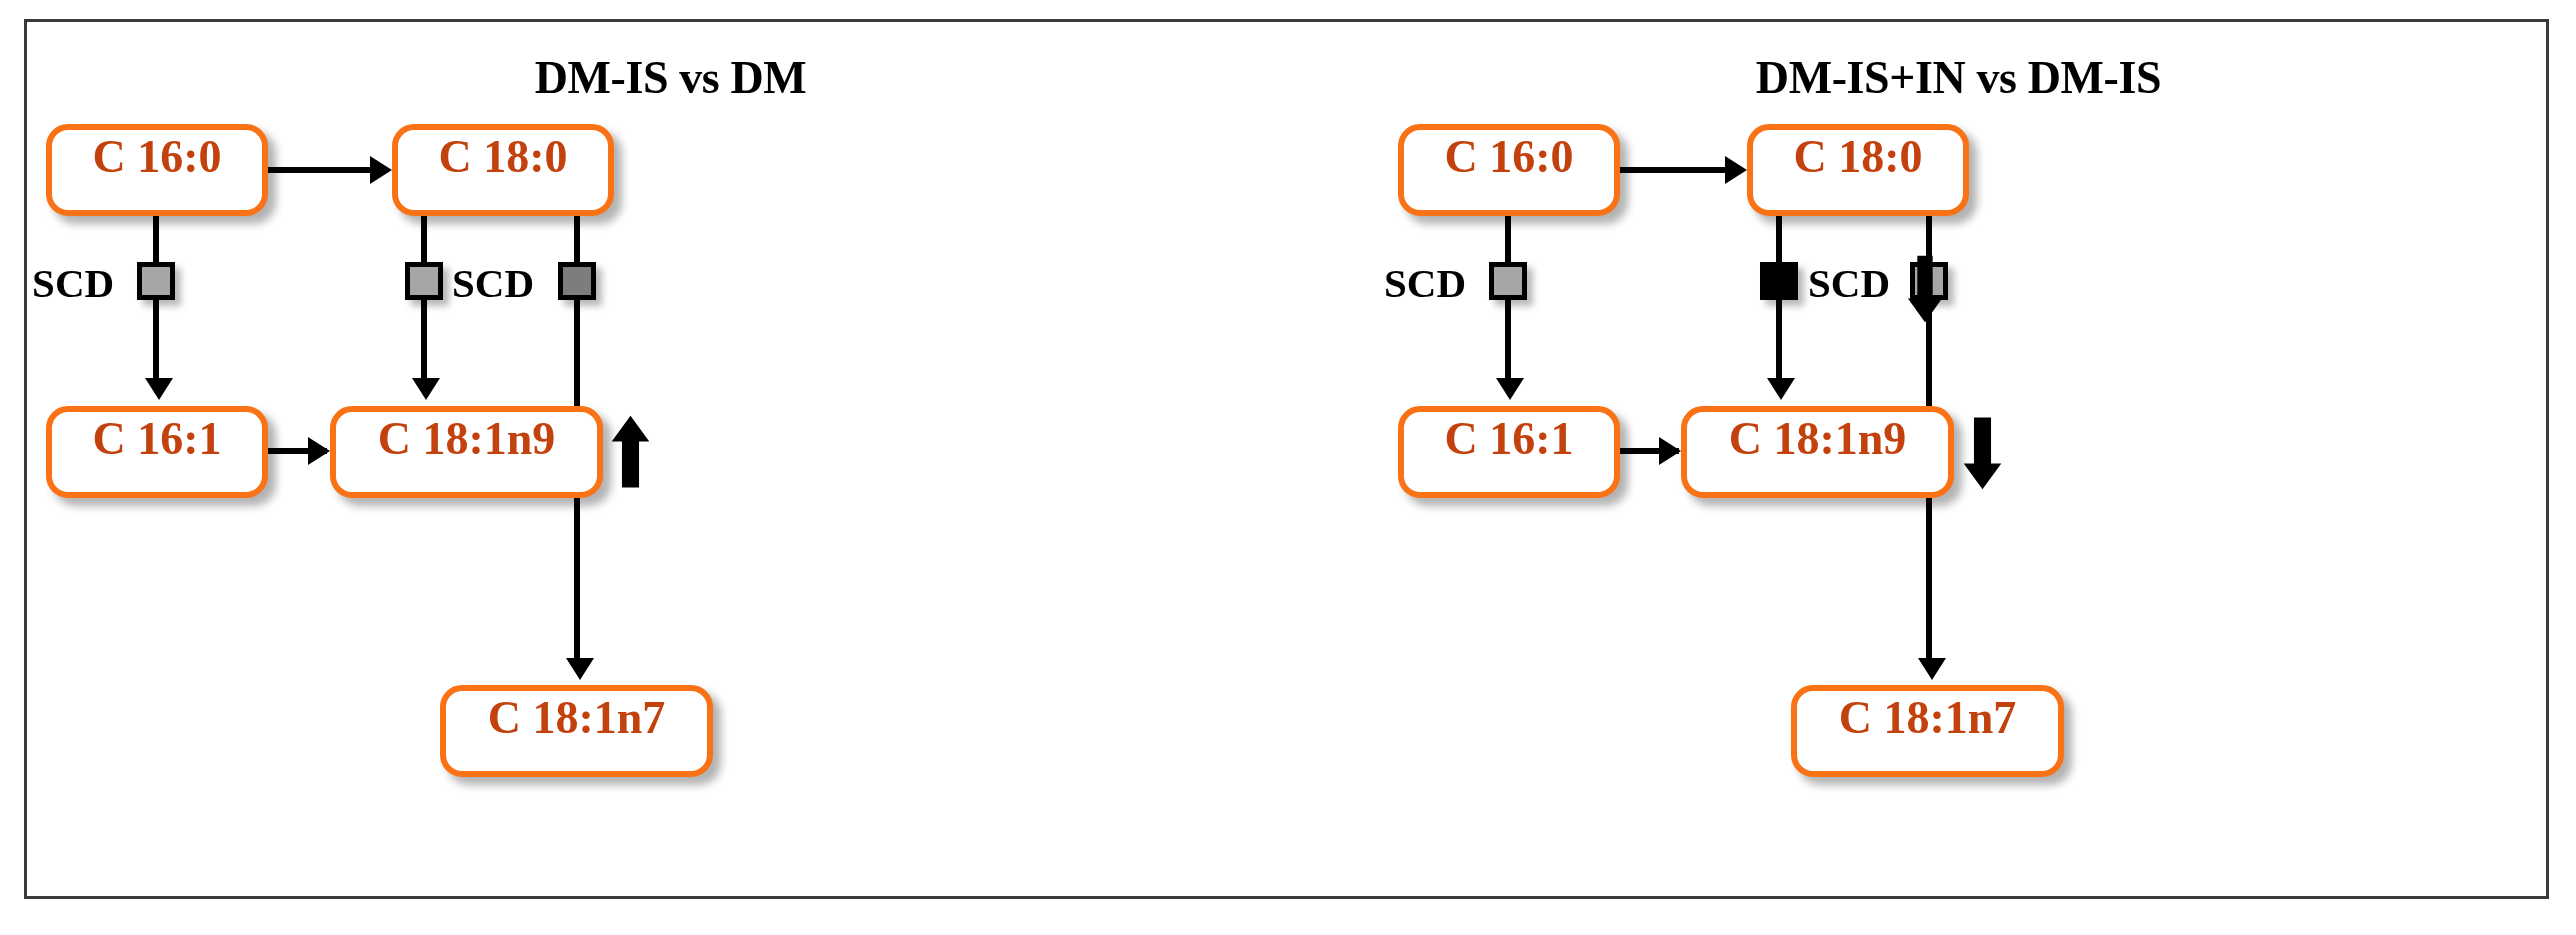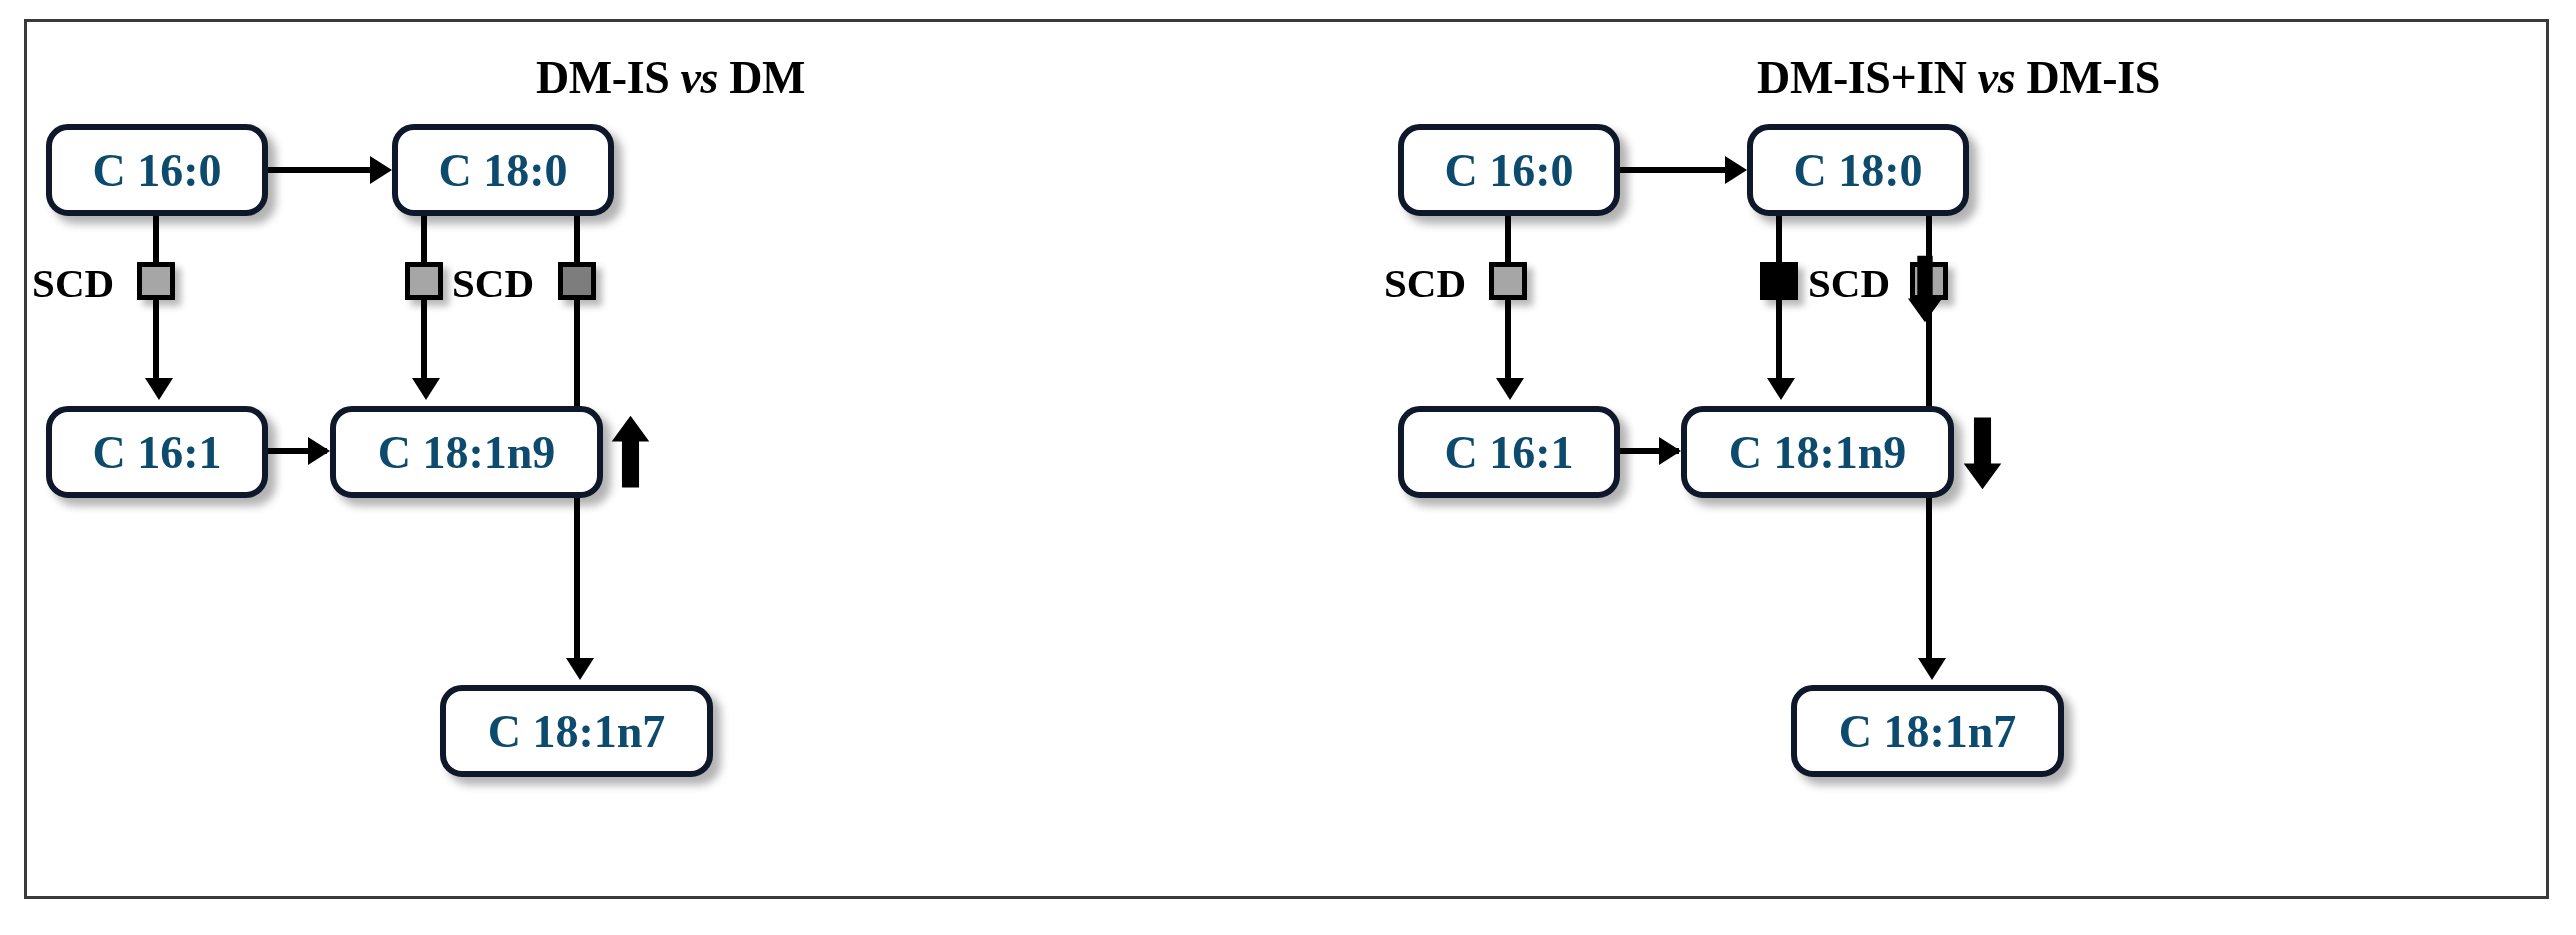--- a/index.html
+++ b/index.html
@@ -41,37 +41,35 @@
     top: 29px;
     width: 100%;
     text-align: center;
     font-size: 46px;
     font-weight: bold;
     letter-spacing: -0.4px;
     color: #000000;
     white-space: nowrap;
   }
   .panel-title .vs {
-    font-style: italic;
     font-weight: bold;
   }
 
   
   .node {
     position: absolute;
     box-sizing: border-box;
     background: #ffffff;
-    border: 6px solid #0f172a;
+    border: 6px solid #f97316;
     border-radius: 22px;
     display: flex;
-    align-items: center;
     justify-content: center;
     font-size: 46px;
     font-weight: bold;
-    color: #0c4a6e;
+    color: #c2410c;
     white-space: nowrap;
     box-shadow: 7.7px 7.7px 8.5px rgba(0,0,0,0.30);
     z-index: 4;
   }
 
   
   .hline {
     position: absolute;
     height: 6px;
     background: #000000;

